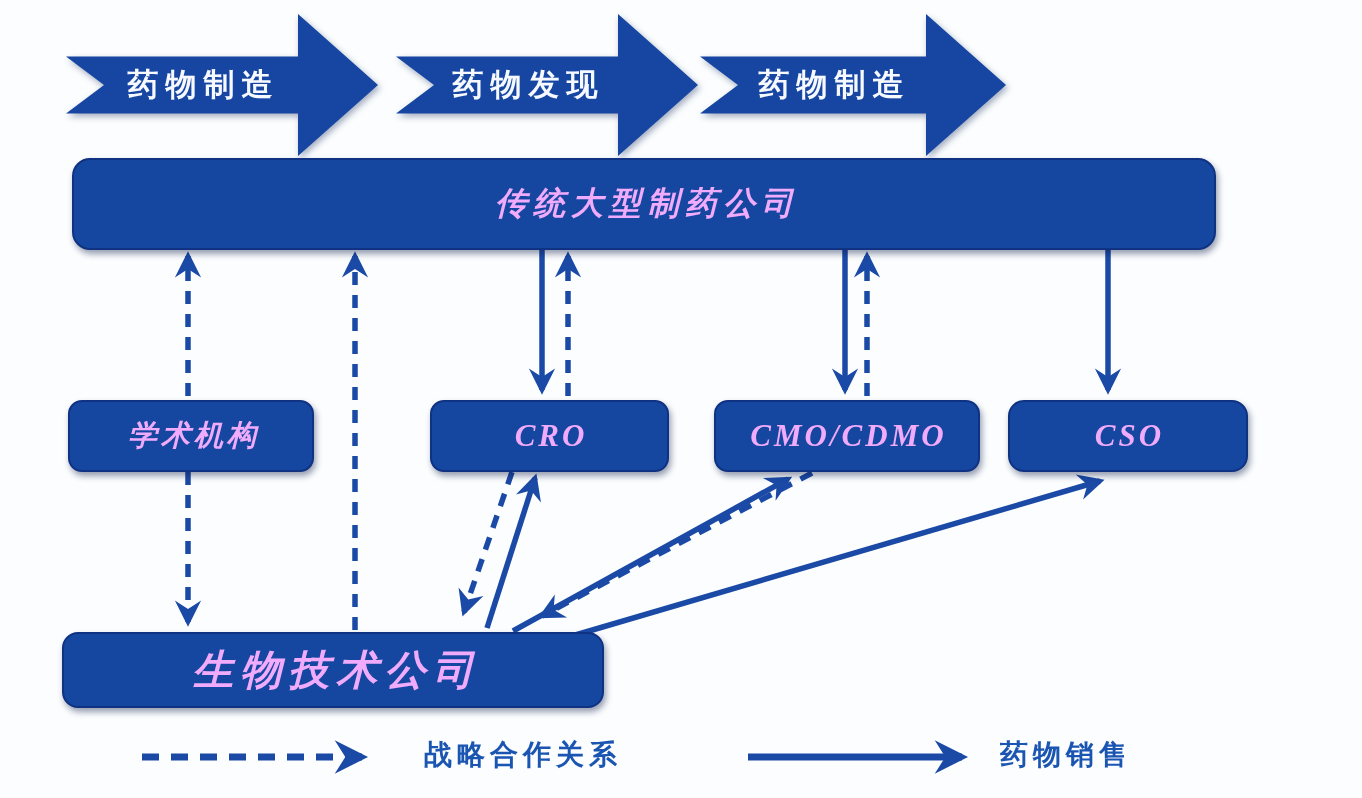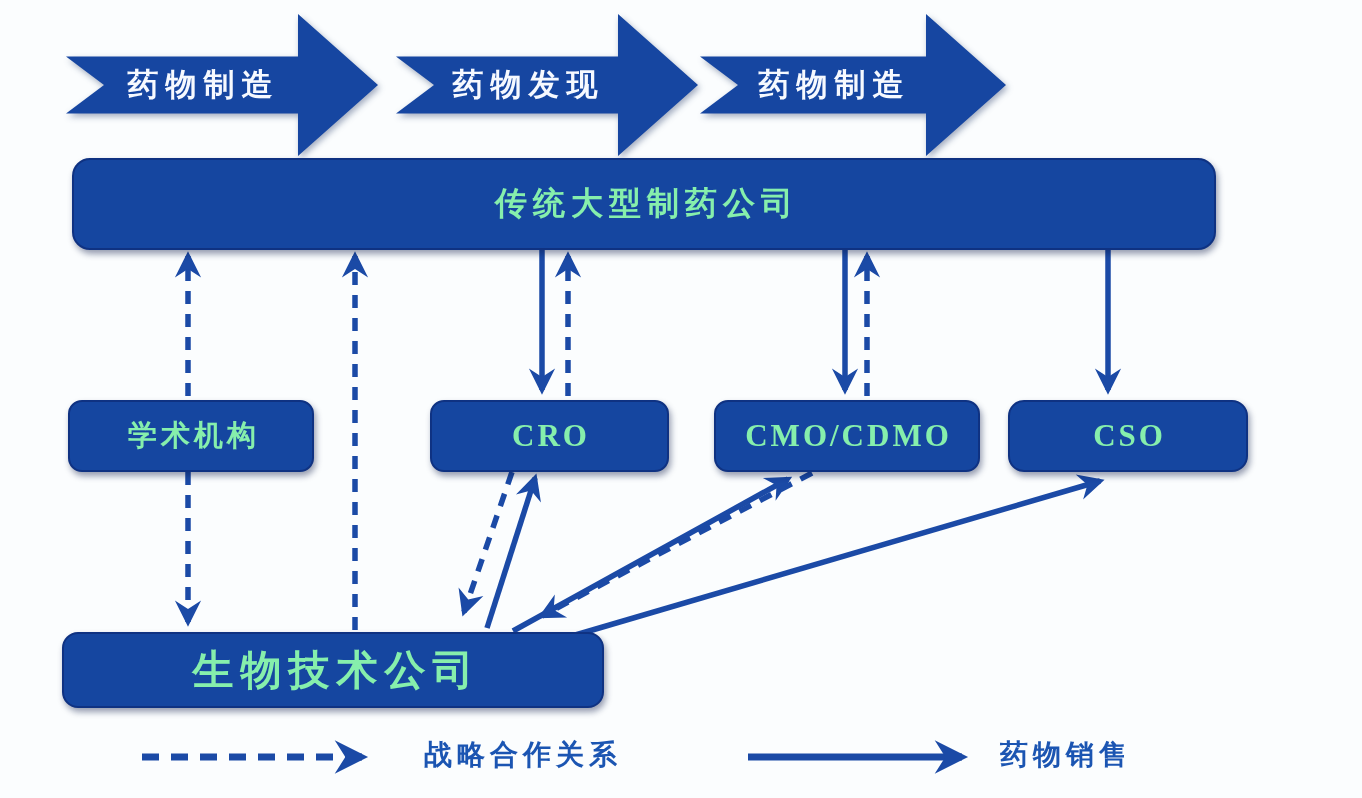--- a/index.html
+++ b/index.html
@@ -17,21 +17,21 @@
   .parrow .lbl{
     position:absolute;left:42px;right:86px;top:0;height:100%;
     display:flex;align-items:center;justify-content:center;
     color:#f6f9ff;font-size:31px;font-weight:bold;letter-spacing:7px;text-indent:7px;white-space:nowrap;
   }
   
   .box{
     position:absolute;background:#1546a0;border:2px solid #0f3282;border-radius:18px;
     box-shadow:2px 4px 6px rgba(10,25,70,.42);
     display:flex;align-items:center;justify-content:center;
-    color:#86efac;font-weight:bold;white-space:nowrap;
+    color:#f0abfc;font-weight:bold;white-space:nowrap;font-style:italic;
   }
   .box.cjk{font-size:30px;letter-spacing:6px;text-indent:6px;}
   .box.latin{font-size:31px;letter-spacing:3px;text-indent:3px;}
   #box-pharma{left:72px;top:158px;width:1140px;height:88px;font-size:32px;}
   #box-academic{left:68px;top:400px;width:242px;height:68px;border-radius:14px;font-size:29px;letter-spacing:4px;}
   #box-cro{left:430px;top:400px;width:235px;height:68px;border-radius:14px;}
   #box-cmo{left:714px;top:400px;width:262px;height:68px;border-radius:14px;}
   #box-cso{left:1008px;top:400px;width:236px;height:68px;border-radius:16px;}
   #box-biotech{left:62px;top:632px;width:538px;height:72px;border-radius:16px;font-size:41px;letter-spacing:7px;text-indent:7px;}
   

